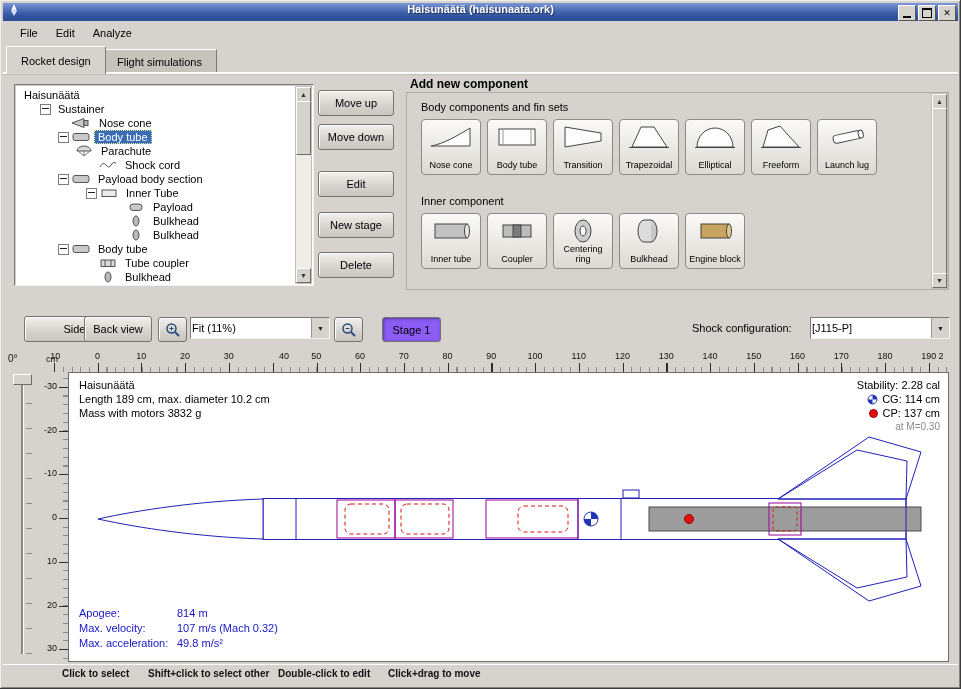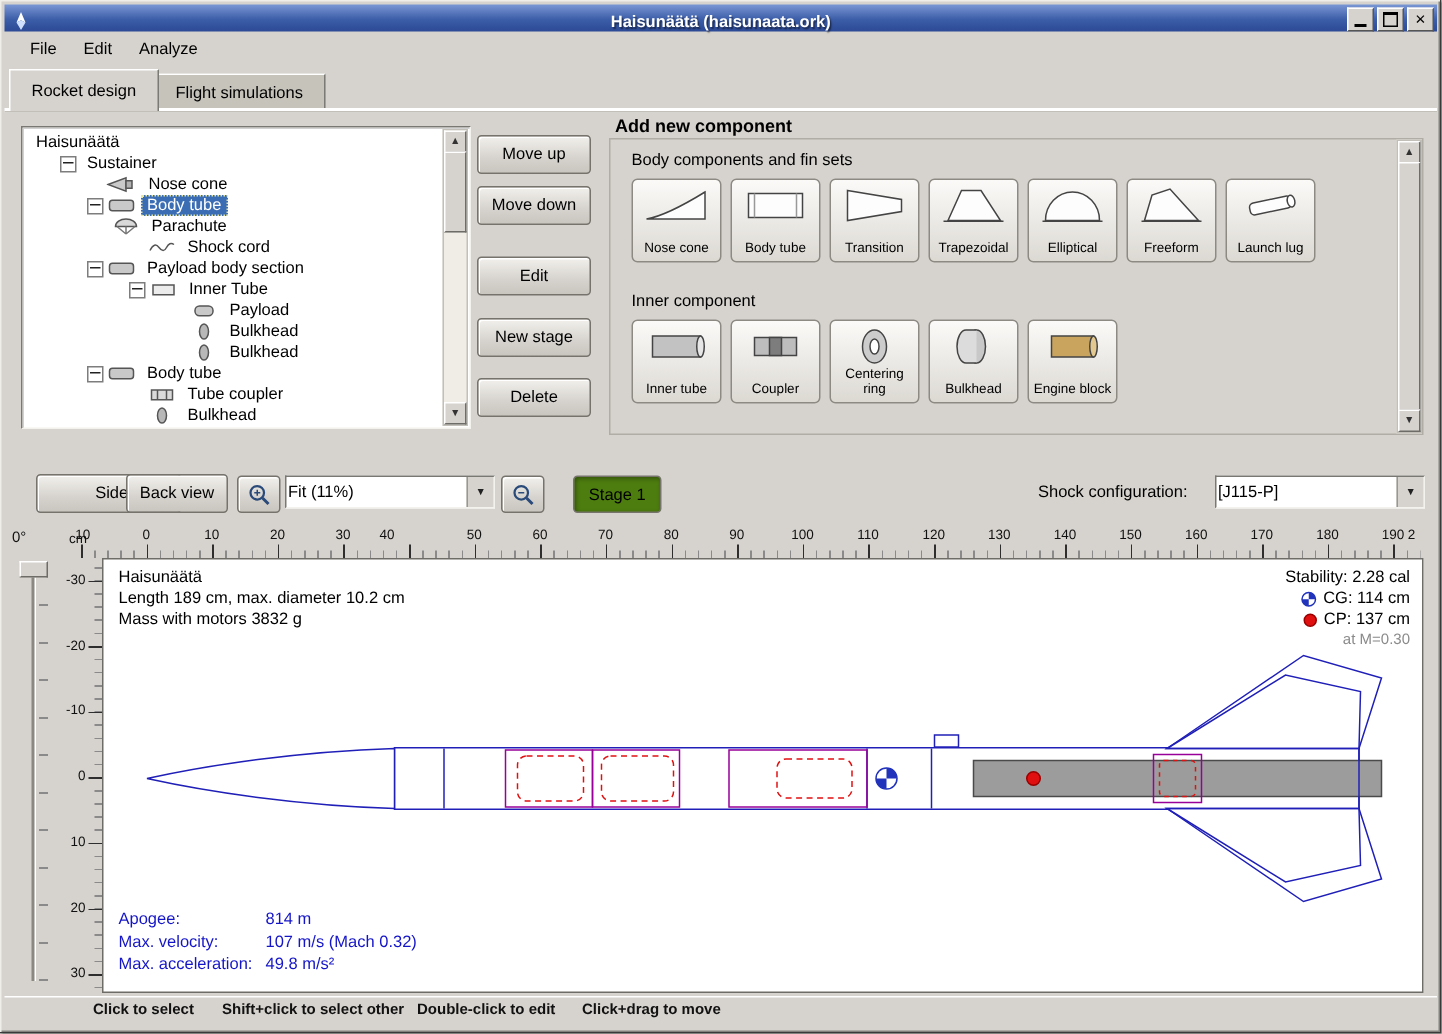--- a/index.html
+++ b/index.html
@@ -5,21 +5,21 @@
   html,body{margin:0;padding:0;background:#808080;}
   .win{
     position:relative;width:961px;height:689px;background:#d6d3ce;overflow:hidden;
     font-family:"Liberation Sans",sans-serif;font-size:11px;color:#000;
     box-shadow: inset -1px -1px 0 #3a3a3a, inset 1px 1px 0 #f0eee8,
                 inset -2px -2px 0 #84827c, inset 2px 2px 0 #d6d3ce;
   }
   
   .titlebar{position:absolute;left:3px;top:3px;width:955px;height:18px;
     background:linear-gradient(180deg,#7a97d4 0%,#3c5da8 55%,#2c4a96 100%);
-    display:flex;align-items:flex-end;color:#fff;}
+    display:flex;align-items:flex-start;color:#fff;}
   .title-text{position:absolute;left:0;right:0;text-align:center;font-weight:bold;font-size:11px;
     text-shadow:1px 1px 1px rgba(0,0,0,.5);}
   .win-icon{margin-left:4px;z-index:2;display:inline-flex;}
   .tb-btns{position:absolute;right:2px;top:2px;display:flex;gap:2px;z-index:2;}
   .wbtn{width:16px;height:14px;background:#d6d3ce;border:1px solid;
     border-color:#fff #555 #555 #fff;display:flex;align-items:center;justify-content:center;
     font-size:9px;color:#000;line-height:1;}
   .wbtn .minbar{width:8px;height:2px;background:#000;margin-top:7px;}
   .wbtn .maxbox{width:8px;height:7px;border:1px solid #000;border-top-width:2px;}
   
@@ -30,21 +30,21 @@
     padding:0 14px;display:flex;align-items:center;z-index:3;}
   .tab.active{left:6px;top:46px;height:27px;border-bottom:none;}
   .tab.inactive{left:102px;top:49px;height:23px;background:#c6c3bb;z-index:1;}
   .tab-edge{position:absolute;left:3px;top:72px;width:955px;height:2px;background:#fff;border-bottom:1px solid #c2bfb8;z-index:2;}
   
   .sunken{background:#fff;border:1px solid;border-color:#7a7873 #f4f2ec #f4f2ec #7a7873;
     box-shadow:inset 1px 1px 0 rgba(0,0,0,.18);}
   .btn{position:absolute;background:linear-gradient(180deg,#f2f0ec,#d6d3ce 60%,#c9c6c0);
     border:1px solid #76736d;border-radius:3px;display:flex;align-items:center;justify-content:center;
     font-size:11px;cursor:default;box-shadow:inset 1px 1px 0 #fff;}
-  .btn.pressed{background:#4d7c0f;box-shadow:inset 1px 1px 3px rgba(0,0,0,.35);}
+  .btn.pressed{background:#8b5cf6;box-shadow:inset 1px 1px 3px rgba(0,0,0,.35);}
   
   .tree{position:absolute;left:14px;top:84px;width:298px;height:200px;}
   .tree-inner{position:absolute;left:1px;top:1px;right:16px;bottom:1px;overflow:hidden;padding-top:2px;background:#fff;}
   .trow{height:14px;display:flex;align-items:center;white-space:nowrap;}
   .exp{width:9px;height:9px;border:1px solid #7d7d7d;background:#fff;position:relative;margin-right:3px;flex:none;}
   .exp::after{content:"";position:absolute;left:1px;right:1px;top:3px;height:1px;background:#222;}
   .sp{width:13px;flex:none;}
   .ticon{margin-right:4px;flex:none;display:inline-flex;}
   .tlabel{padding:0 3px;border:1px solid transparent;}
   .trow.selected .tlabel{background:#3b6db5;color:#fff;border:1px dotted #e8e8a0;}
@@ -405,21 +405,21 @@
 
   <span class="rot-label">0°</span>
   <span class="unit-label">cm</span>
   <div class="hruler" id="hruler">
     <span class="rlab" style="left:891px;">2</span>
   <span class="rlab" style="left: 3.75px;">-10</span>
       <span class="rlab" style="left: 47.5px;">0</span>
       <span class="rlab" style="left: 91.25px;">10</span>
       <span class="rlab" style="left: 135px;">20</span>
       <span class="rlab" style="left: 178.75px;">30</span>
-      <span class="rlab" style="left: 208px;">40</span>
+      <span class="rlab" style="left: 234px;">40</span>
       <span class="rlab" style="left: 266.25px; text-align: center;">50</span>
       <span class="rlab" style="left: 310px;">60</span>
       <span class="rlab" style="left: 353.75px;">70</span>
       <span class="rlab" style="left: 397.5px;">80</span>
       <span class="rlab" style="left: 441.25px;">90</span>
       <span class="rlab" style="left: 485px;">100</span>
       <span class="rlab" style="left: 528.75px;">110</span>
       <span class="rlab" style="left: 572.5px;">120</span>
       <span class="rlab" style="left: 616.25px;">130</span>
       <span class="rlab" style="left: 660px;">140</span>

